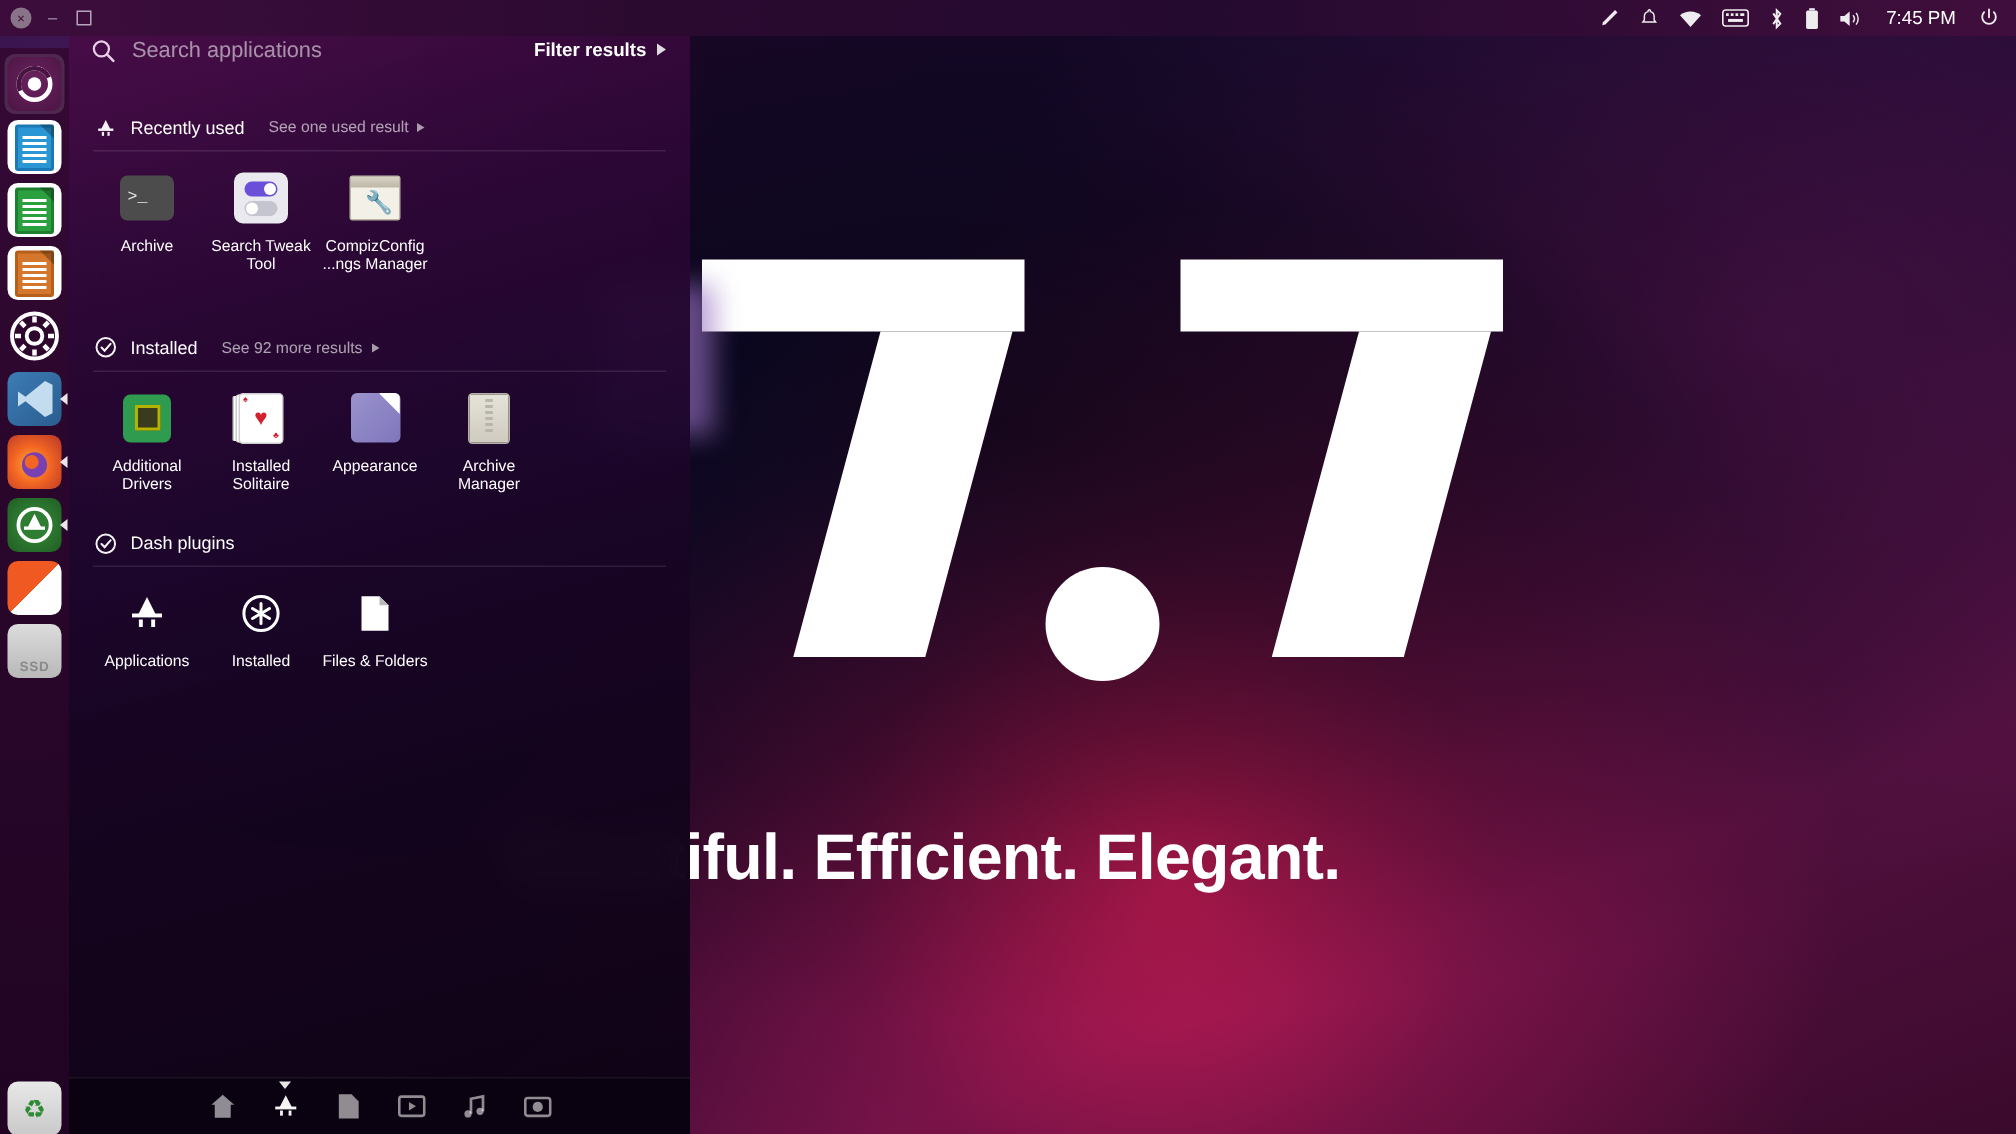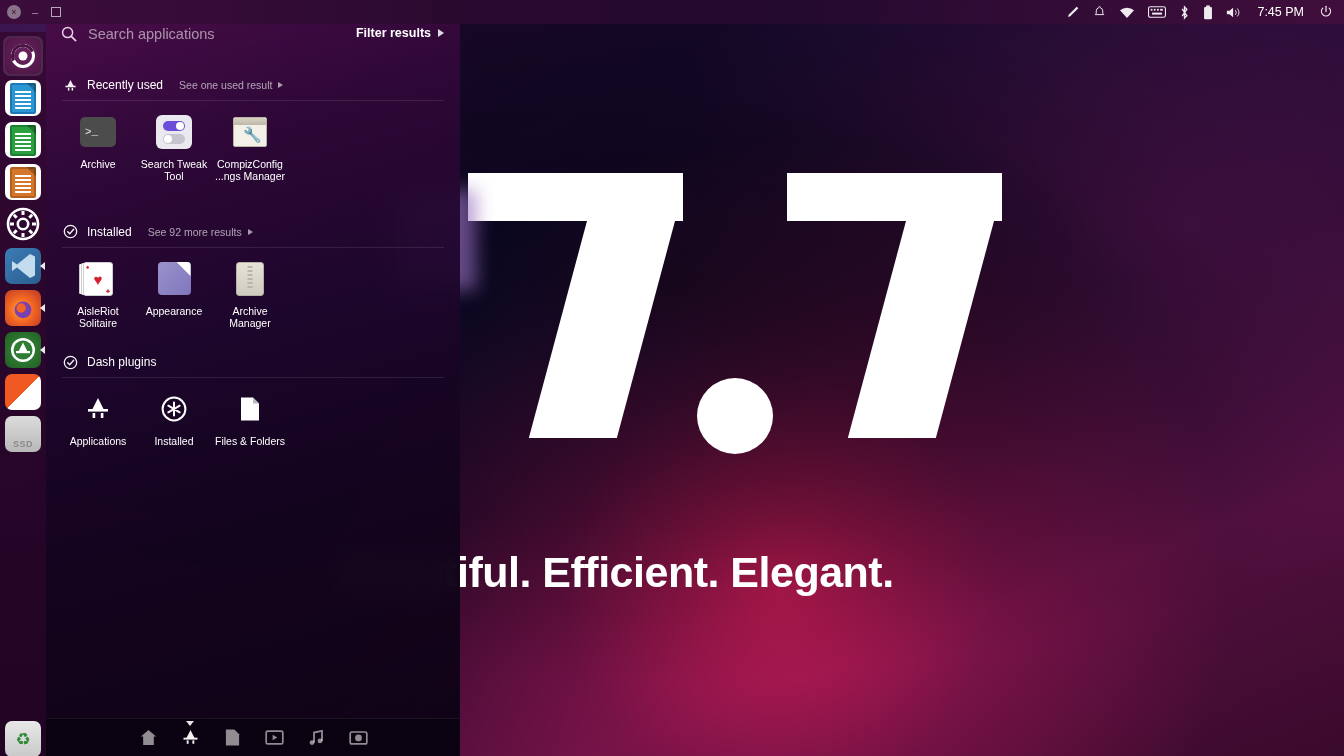--- a/index.html
+++ b/index.html
@@ -672,31 +672,39 @@
           <span class="cat-title">Installed</span>
           <span class="cat-more">
             <span>See 92 more results</span>
             <span class="tri-right-sm"></span>
           </span>
         </div>
         <div class="cat-sep"></div>
 
         <div class="icon-grid">
 
+          <div class="grid-cell">
+            <div class="cell-icon">
+              <div class="app-addrivers">
+                  <div class="chip"></div>
+                </div>
+            </div>
+            <div class="cell-label">Additional Drivers</div>
+          </div>
 
 
           <div class="grid-cell">
             <div class="cell-icon">
               <div class="app-solitaire">
                 <span class="pip-tl">♠</span>
                 <span class="heart">♥</span>
                 <span class="pip-br">♣</span>
               </div>
             </div>
-            <div class="cell-label">AisleRiot Solitaire</div>
+            <div class="cell-label">Installed Solitaire</div>
           </div>
 
           <div class="grid-cell">
             <div class="cell-icon">
               <div class="app-appearance"></div>
             </div>
             <div class="cell-label">Appearance</div>
           </div>
 
           <div class="grid-cell">

